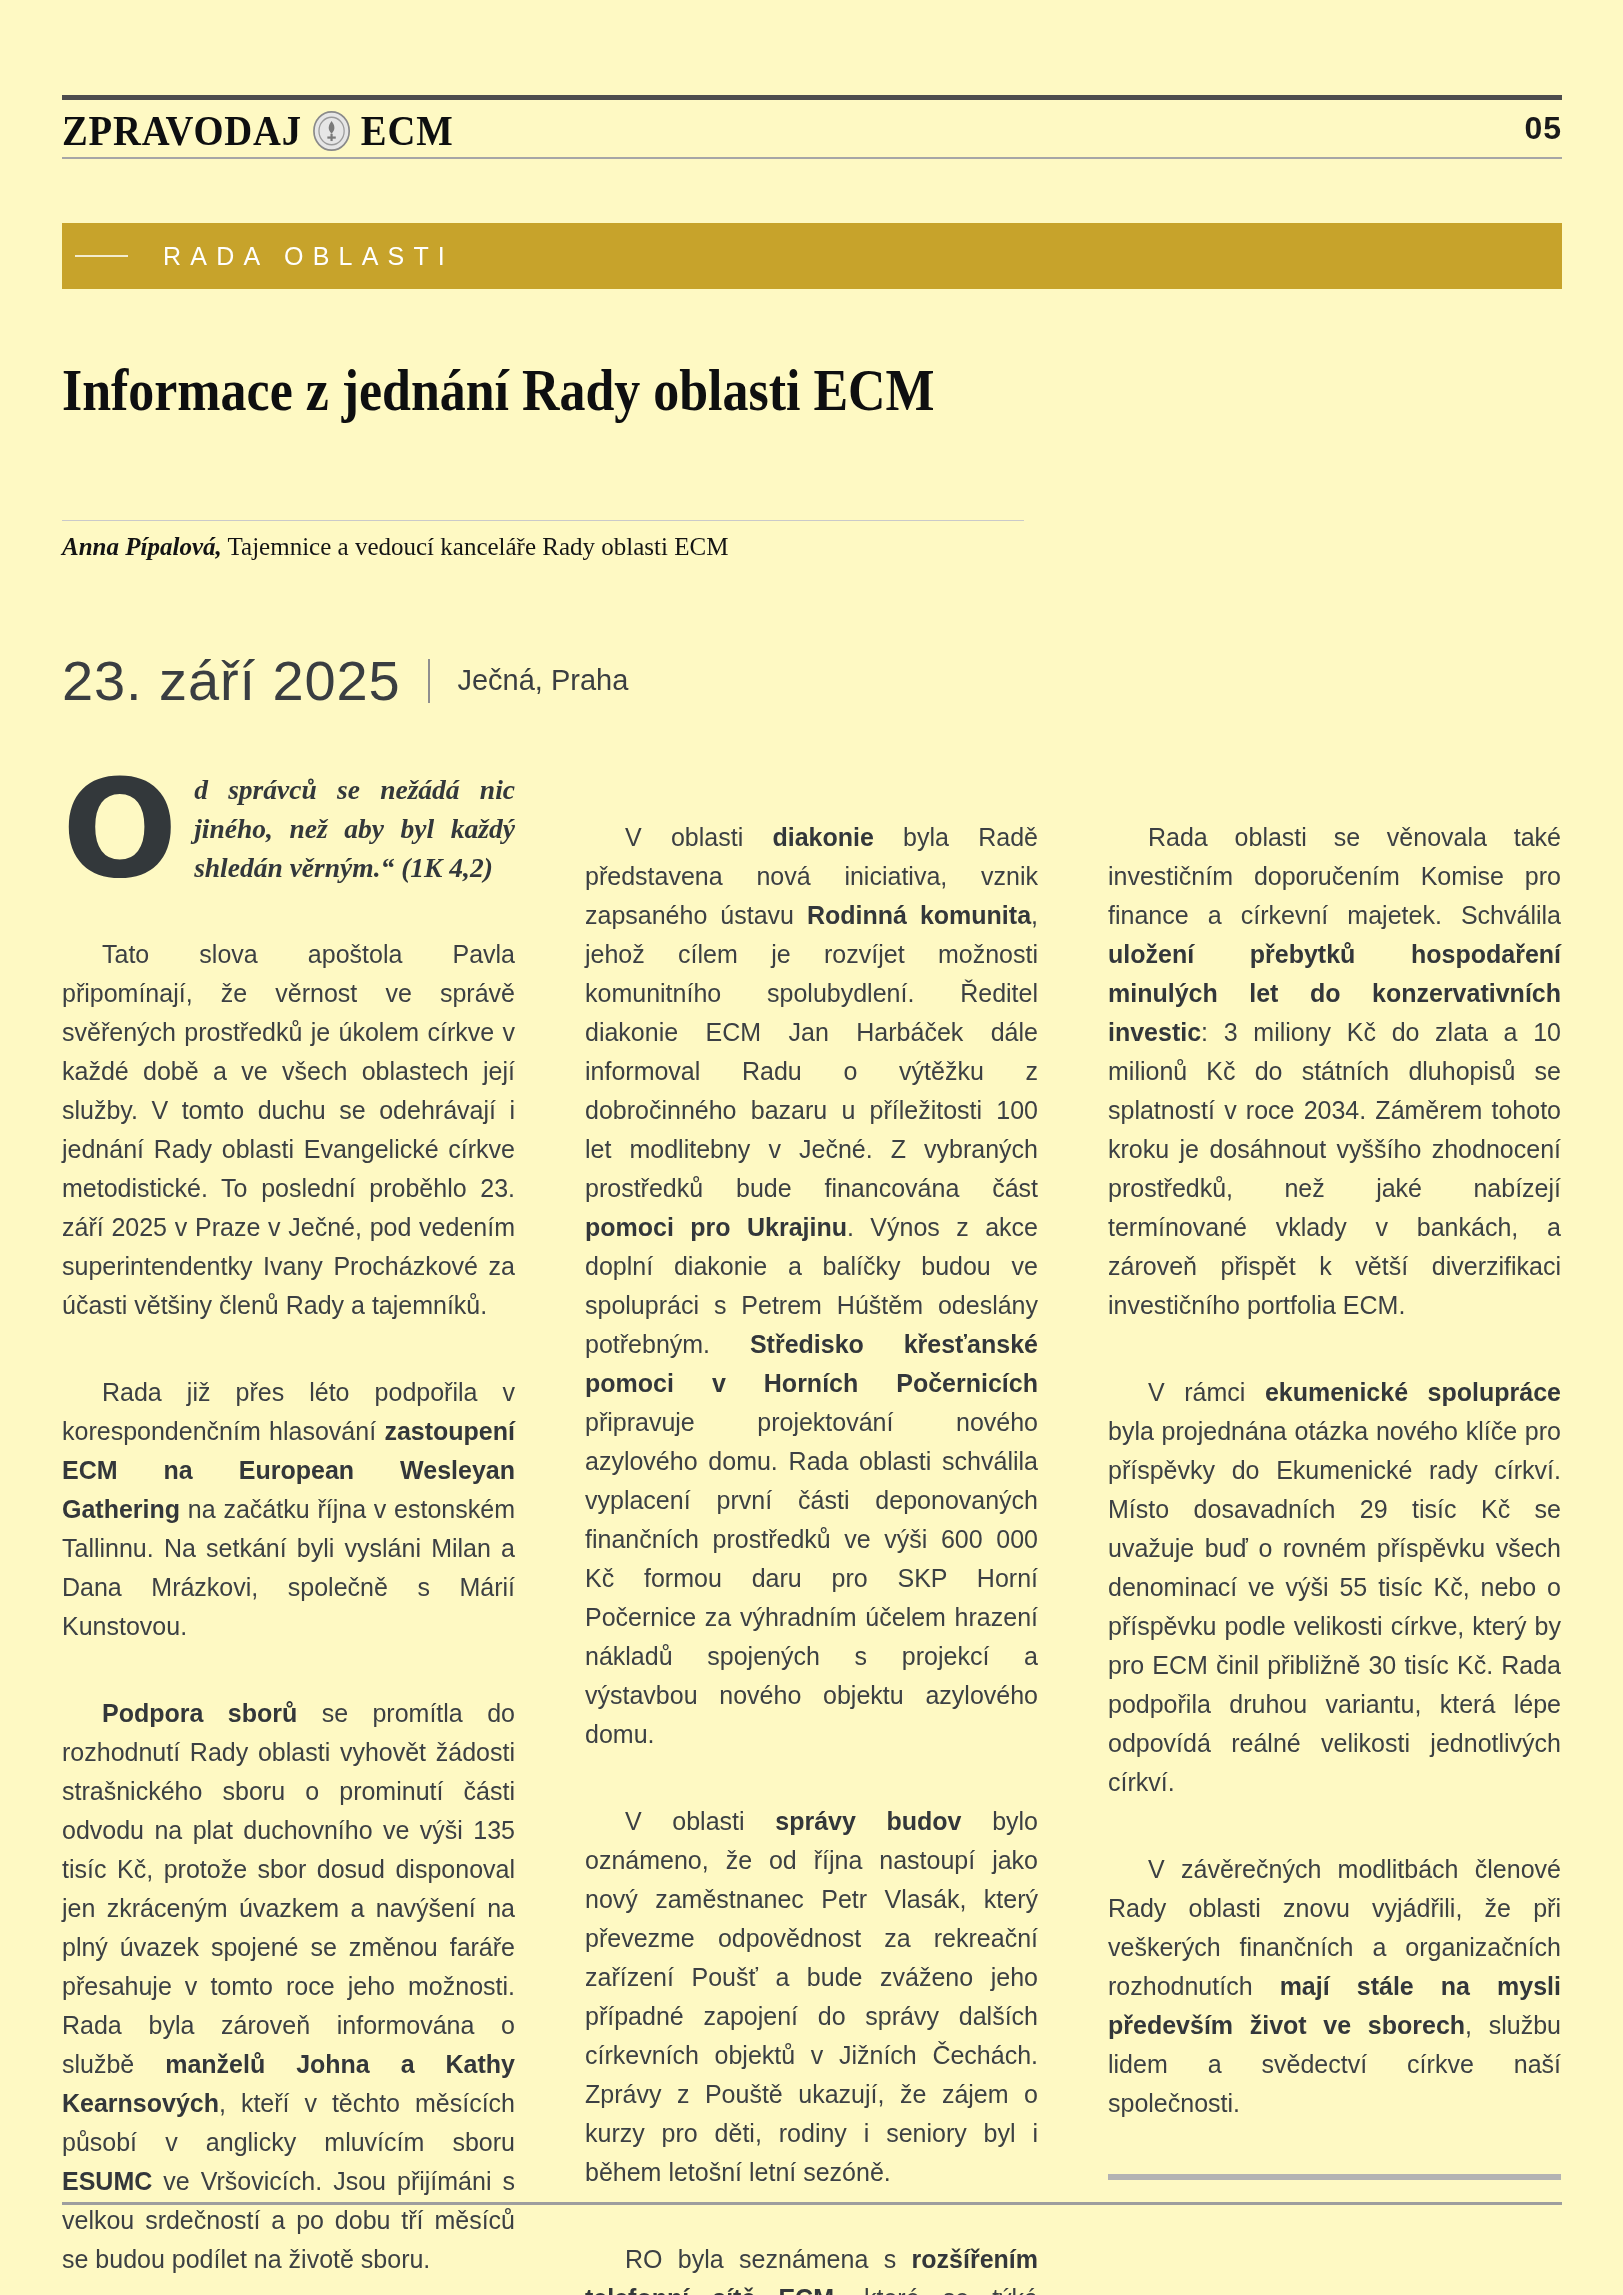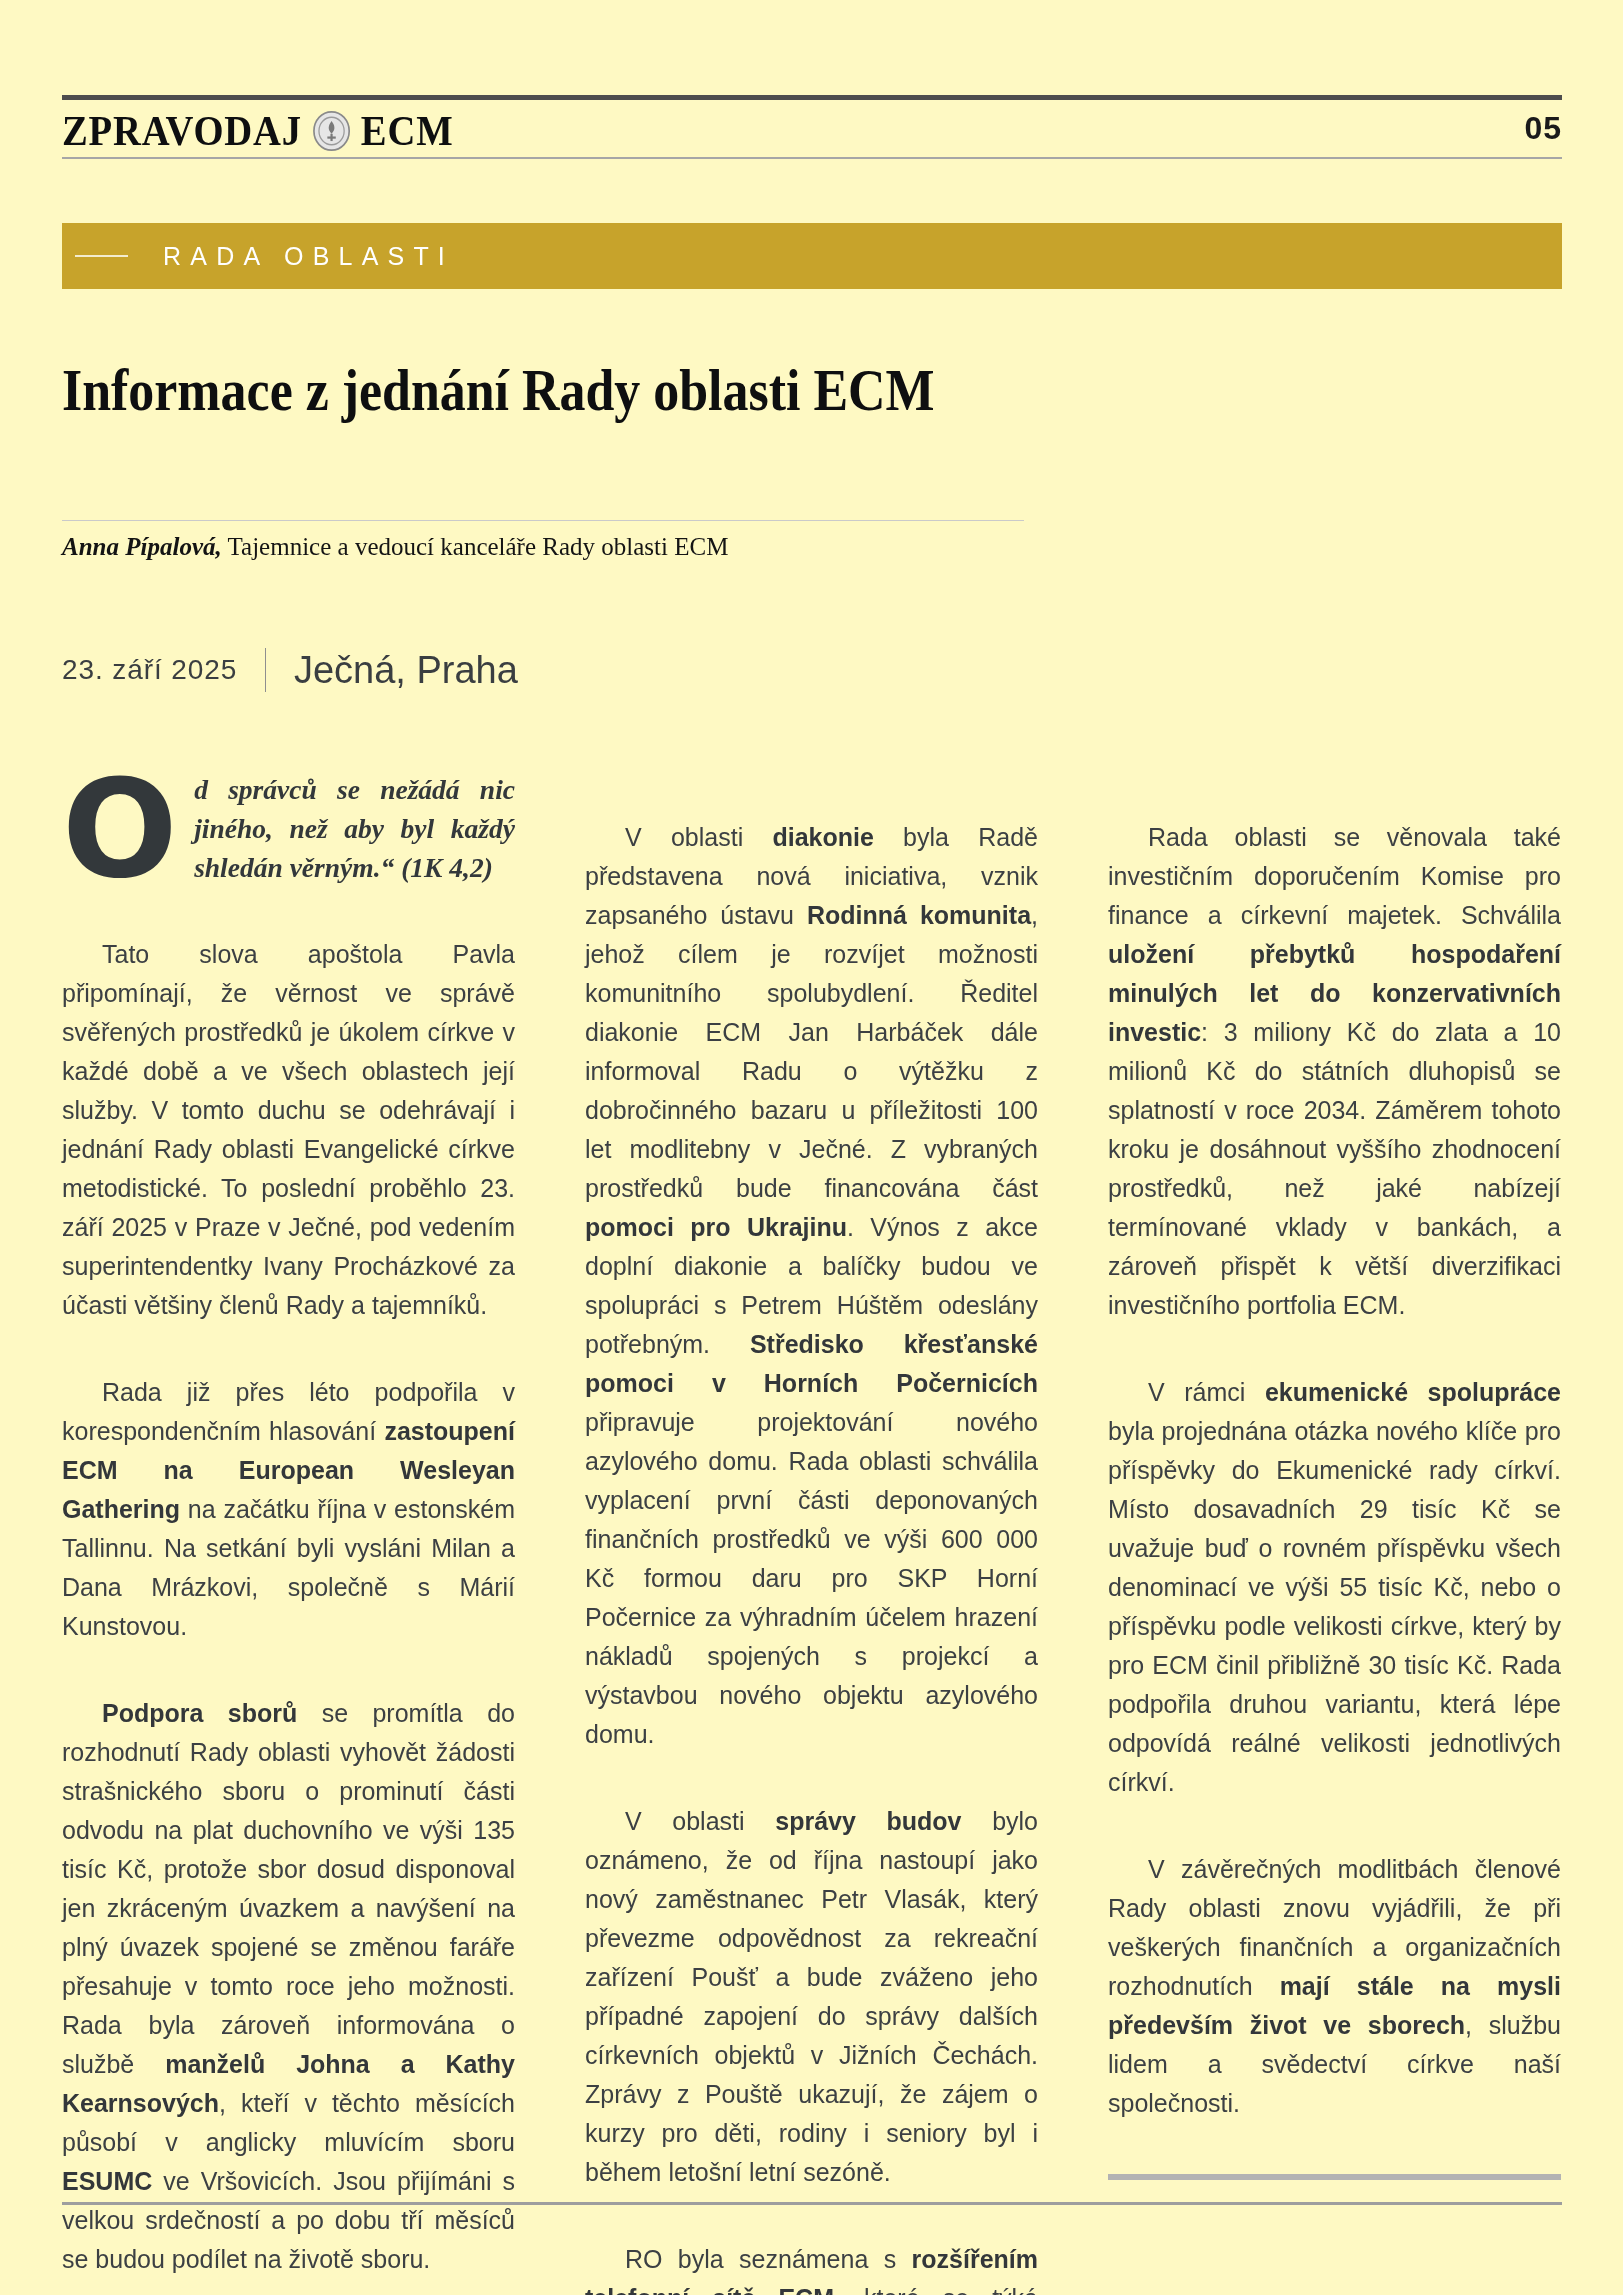--- a/index.html
+++ b/index.html
@@ -58,23 +58,23 @@
   .byline-rule{position:absolute;left:62px;top:520px;width:962px;height:0.9px;background:var(--rule-light);}
   .byline{
     position:absolute;left:62px;top:533px;margin:0;
     font-family:"Liberation Serif",serif;font-size:25px;color:#141414;
   }
   .byline .author{font-style:italic;font-weight:700;}
   .dateline{
     position:absolute;left:62px;top:648px;
     display:flex;align-items:center;color:#3A3E41;
   }
-  .dateline .date{font-size:28px;letter-spacing:0.9px;}
+  .dateline .date{font-size:56px;letter-spacing:0.9px;}
   .date-sep{width:1.8px;height:44px;background:#8F8F8F;margin:0 27.5px;}
-  .dateline .location{font-size:38px;}
+  .dateline .location{font-size:29px;}
   
   .columns{
     position:absolute;left:62px;top:770px;width:1499px;
     display:flex;gap:70px;
   }
   .col{width:453px;flex:0 0 453px;}
   .para{
     margin:0;
     font-size:25px;line-height:39px;color:var(--body);
     text-align:justify;

